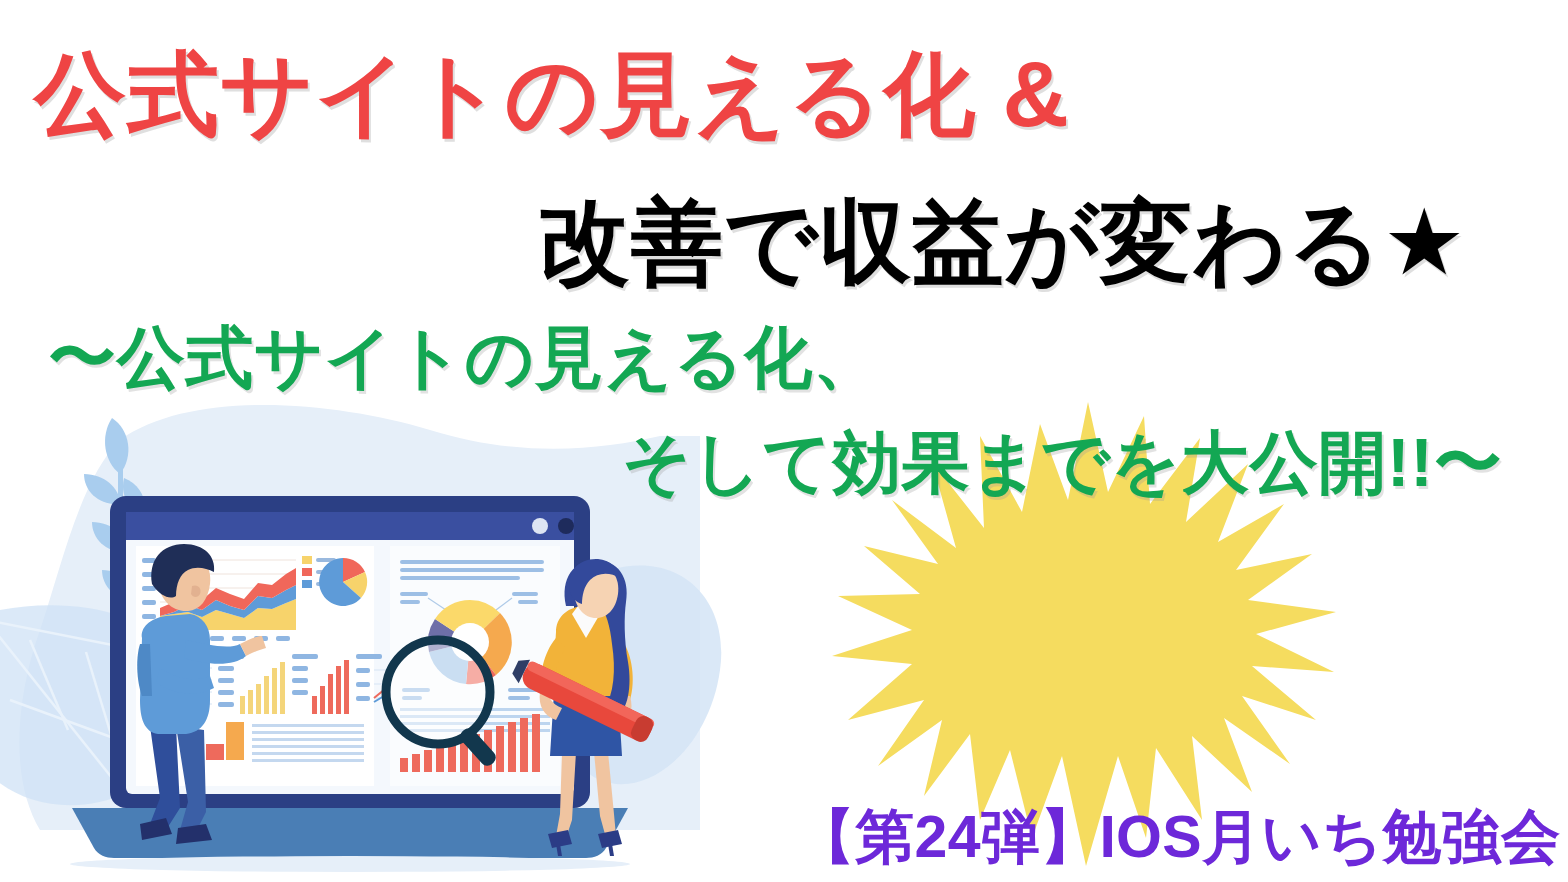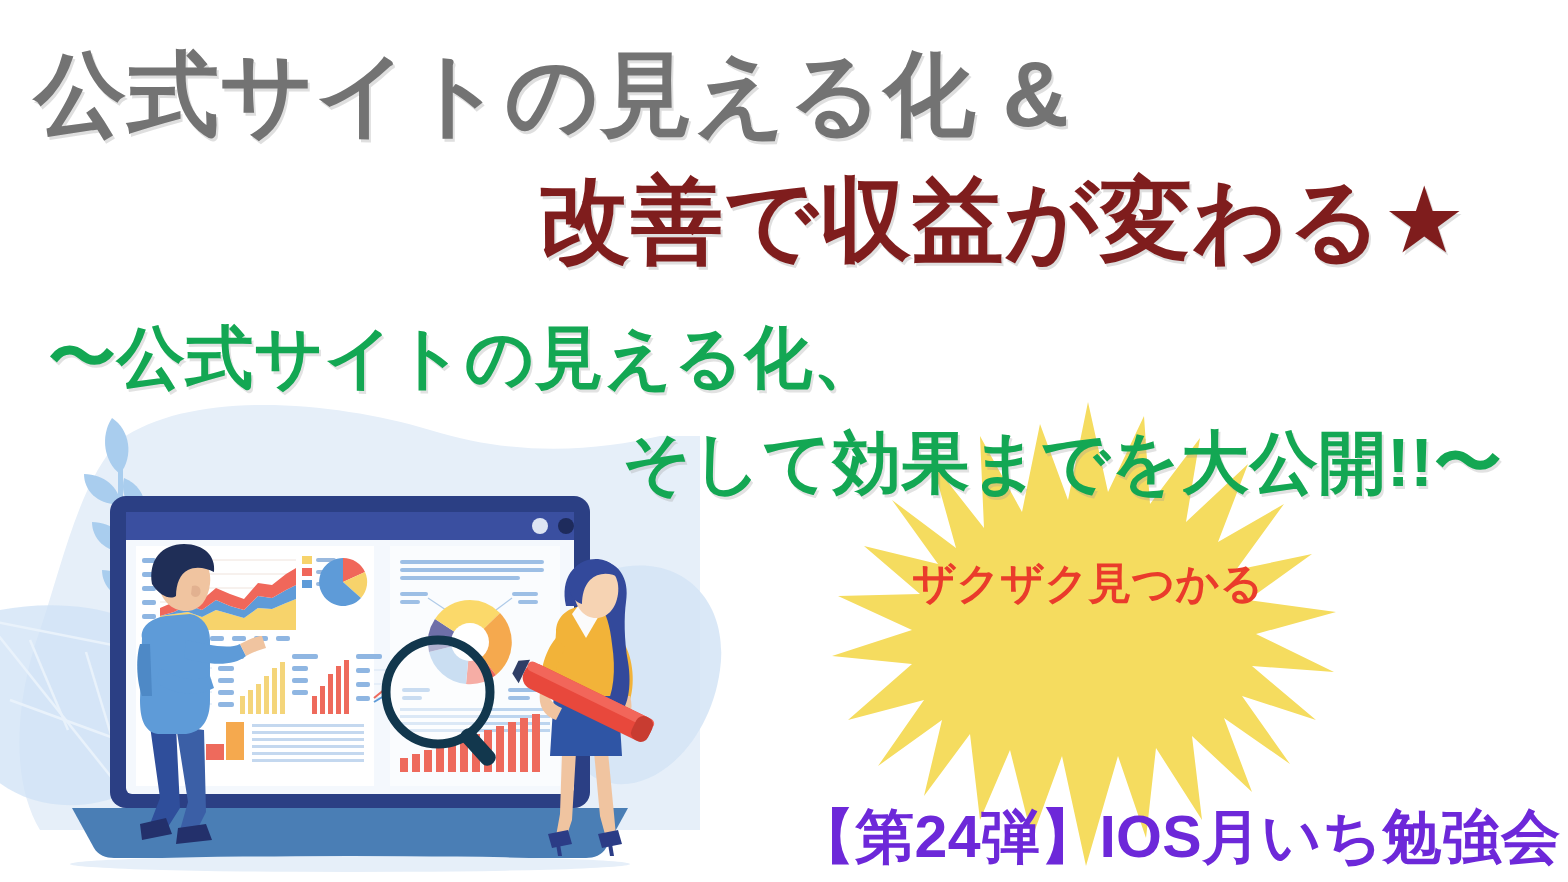--- a/index.html
+++ b/index.html
@@ -32,28 +32,28 @@
     position: absolute;
     white-space: nowrap;
     font-weight: 700;
     letter-spacing: 0.01em;
     line-height: 1;
   }
   .hl-red-1 {
     left: 34px;
     top: 48px;
     font-size: 92px;
-    color: #737373;
+    color: #ef4444;
     text-shadow: 2px 3px 0 rgba(150,150,150,0.30);
   }
   .hl-red-2 {
     left: 538px;
-    top: 174px;
+    top: 196px;
     font-size: 92px;
-    color: #7f1d1d;
+    color: #000000;
     text-shadow: 2px 3px 0 rgba(150,150,150,0.30);
   }
   .hl-green-1 {
     left: 48px;
     top: 323px;
     font-size: 68px;
     color: #13A753;
     text-shadow: 2px 3px 0 rgba(150,150,150,0.28);
   }
   .hl-green-2 {
@@ -412,21 +412,20 @@
       <polygon fill="#F5DC5F" points="
         260,2 280,92 316,16 322,104 372,38 358,122 420,64 390,142 456,104 408,170
         484,154 420,200 508,212 428,234 506,272 424,266 488,320 414,296 462,364 396,318
         424,392 364,336 374,420 328,348 318,438 290,356 258,466 234,356 204,438 182,350
         152,420 142,334 96,396 114,320 50,366 96,300 20,320 84,264 4,256 84,230 10,196
         92,194 36,146 110,164 64,100 128,148 104,62 156,128 152,36 194,112 212,24 240,100
       "></polygon>
     </svg>
   </div>
   <div class="burst-text">
-    <div>ザクザク見つかる</div>
   </div>
 
   <div class="hl hl-red-1">公式サイトの見える化 &amp;</div>
   <div class="hl hl-red-2">改善で収益が変わる★</div>
   <div class="hl hl-green-1">〜公式サイトの見える化、</div>
   <div class="hl hl-green-2">そして効果までを大公開!!〜</div>
 
   <div class="bottom-line">【第24弾】IOS月いち勉強会</div>
 
 </div>

